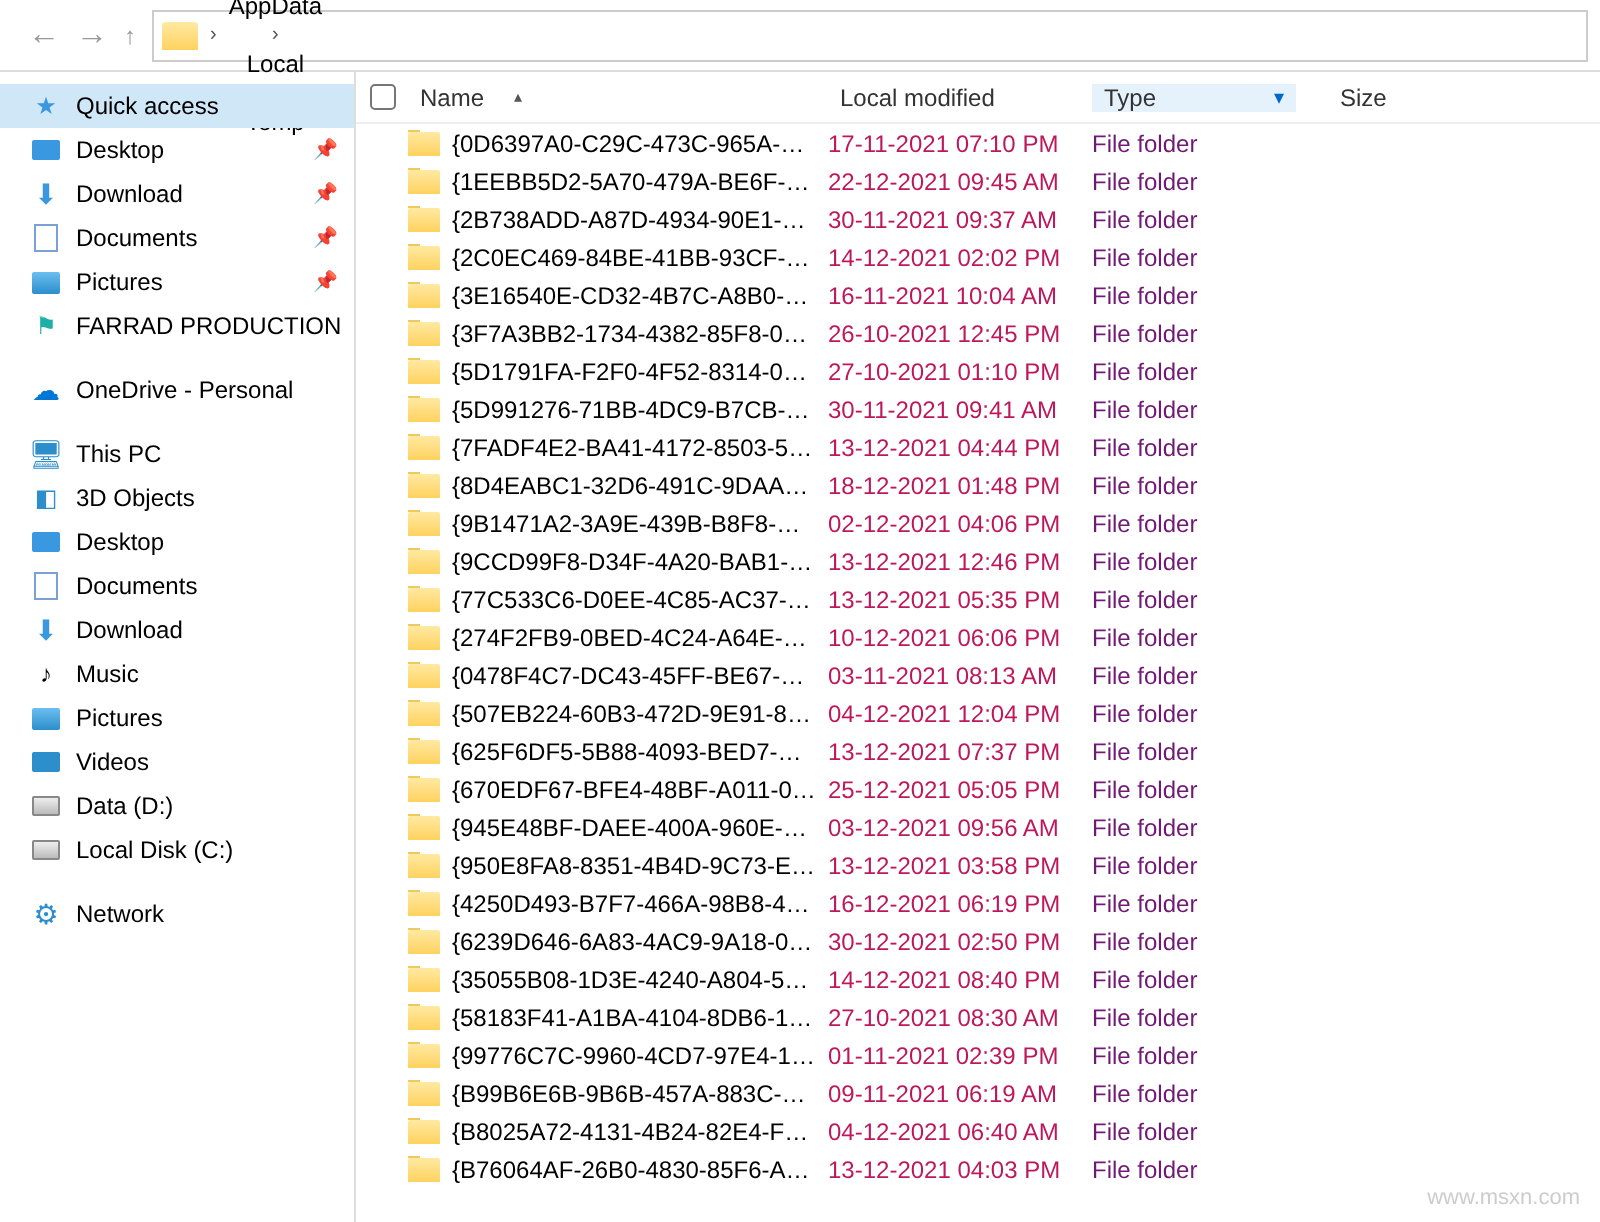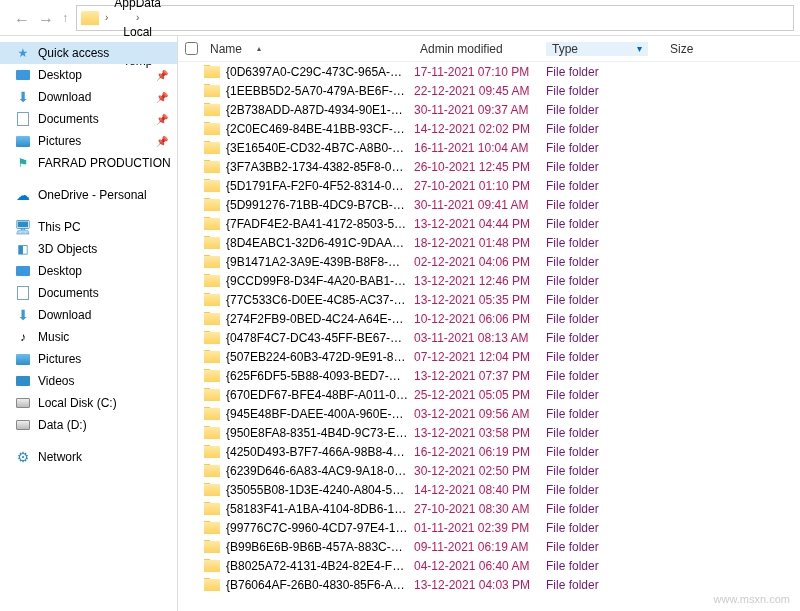--- a/index.html
+++ b/index.html
@@ -173,47 +173,47 @@
       <div class="nav-item nav-sub">
         <span class="ico">
             <span class="ico-video"></span>
           </span>
         <span class="lbl">Videos</span>
       </div>
       <div class="nav-item nav-sub">
         <span class="ico">
             <span class="ico-disk"></span>
           </span>
+        <span class="lbl">Data (D:)</span>
+      </div>
+      <div class="nav-item nav-sub">
+        <span class="ico">
+            <span class="ico-disk"></span>
+          </span>
         <span class="lbl">Local Disk (C:)</span>
-      </div>
-      <div class="nav-item nav-sub">
-        <span class="ico">
-            <span class="ico-disk"></span>
-          </span>
-        <span class="lbl">Data (D:)</span>
       </div>
     </div>
     <div class="nav-group">
       <div class="nav-item">
         <span class="ico ico-net">⚙</span>
         <span class="lbl">Network</span>
       </div>
     </div>
   </div>
 
   <div class="content">
     <div class="col-header">
       <div class="col-check">
           <input type="checkbox" style="">
         </div>
       <div class="col col-name">
         <span>Name</span>
         <span class="sort-ind">▴</span>
       </div>
-      <div class="col col-date">Admin modified</div>
+      <div class="col col-date">Local modified</div>
       <div class="col col-type">
         <span>Type</span>
         <span class="dd">▾</span>
       </div>
       <div class="col col-size">Size</div>
     </div>
     <div class="file-list" id="file-list">
         <div class="row">
           <div class="fcell c-name">
             <span class="folder-ico"></span>
@@ -332,21 +332,21 @@
             <span class="fname">{0478F4C7-DC43-45FF-BE67-B0B735D...</span>
           </div>
           <div class="fcell c-date">03-11-2021 08:13 AM</div>
           <div class="fcell c-type">File folder</div>
         </div>
         <div class="row">
           <div class="fcell c-name">
             <span class="folder-ico"></span>
             <span class="fname">{507EB224-60B3-472D-9E91-8A361C6F...</span>
           </div>
-          <div class="fcell c-date">07-12-2021 12:04 PM</div>
+          <div class="fcell c-date">04-12-2021 12:04 PM</div>
           <div class="fcell c-type">File folder</div>
         </div>
         <div class="row">
           <div class="fcell c-name">
             <span class="folder-ico"></span>
             <span class="fname">{625F6DF5-5B88-4093-BED7-AFC387F9...</span>
           </div>
           <div class="fcell c-date">13-12-2021 07:37 PM</div>
           <div class="fcell c-type">File folder</div>
         </div>

